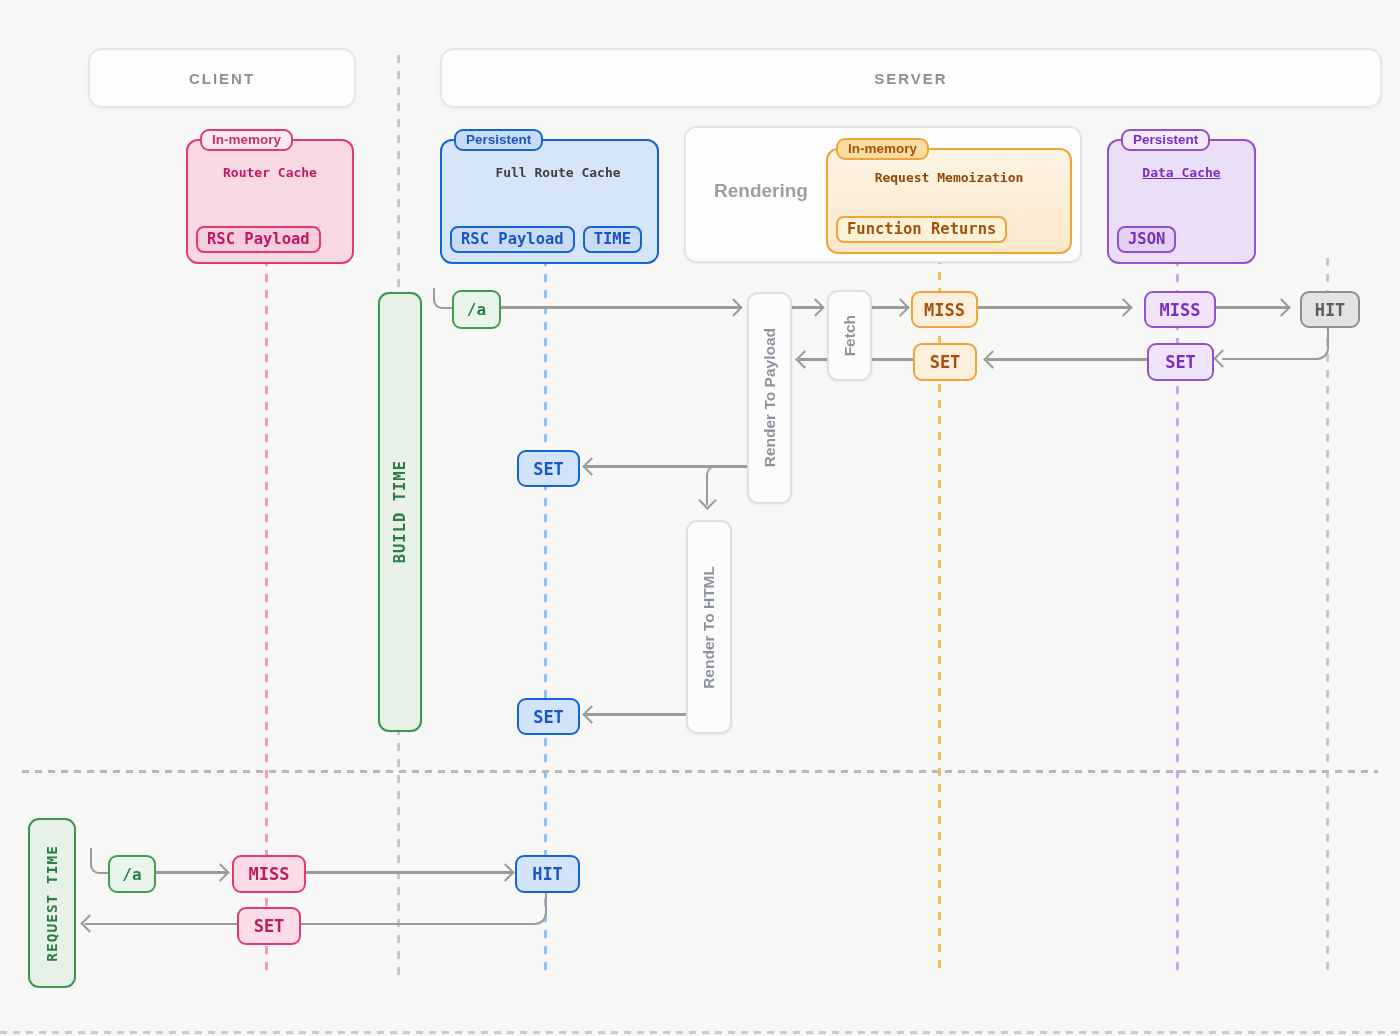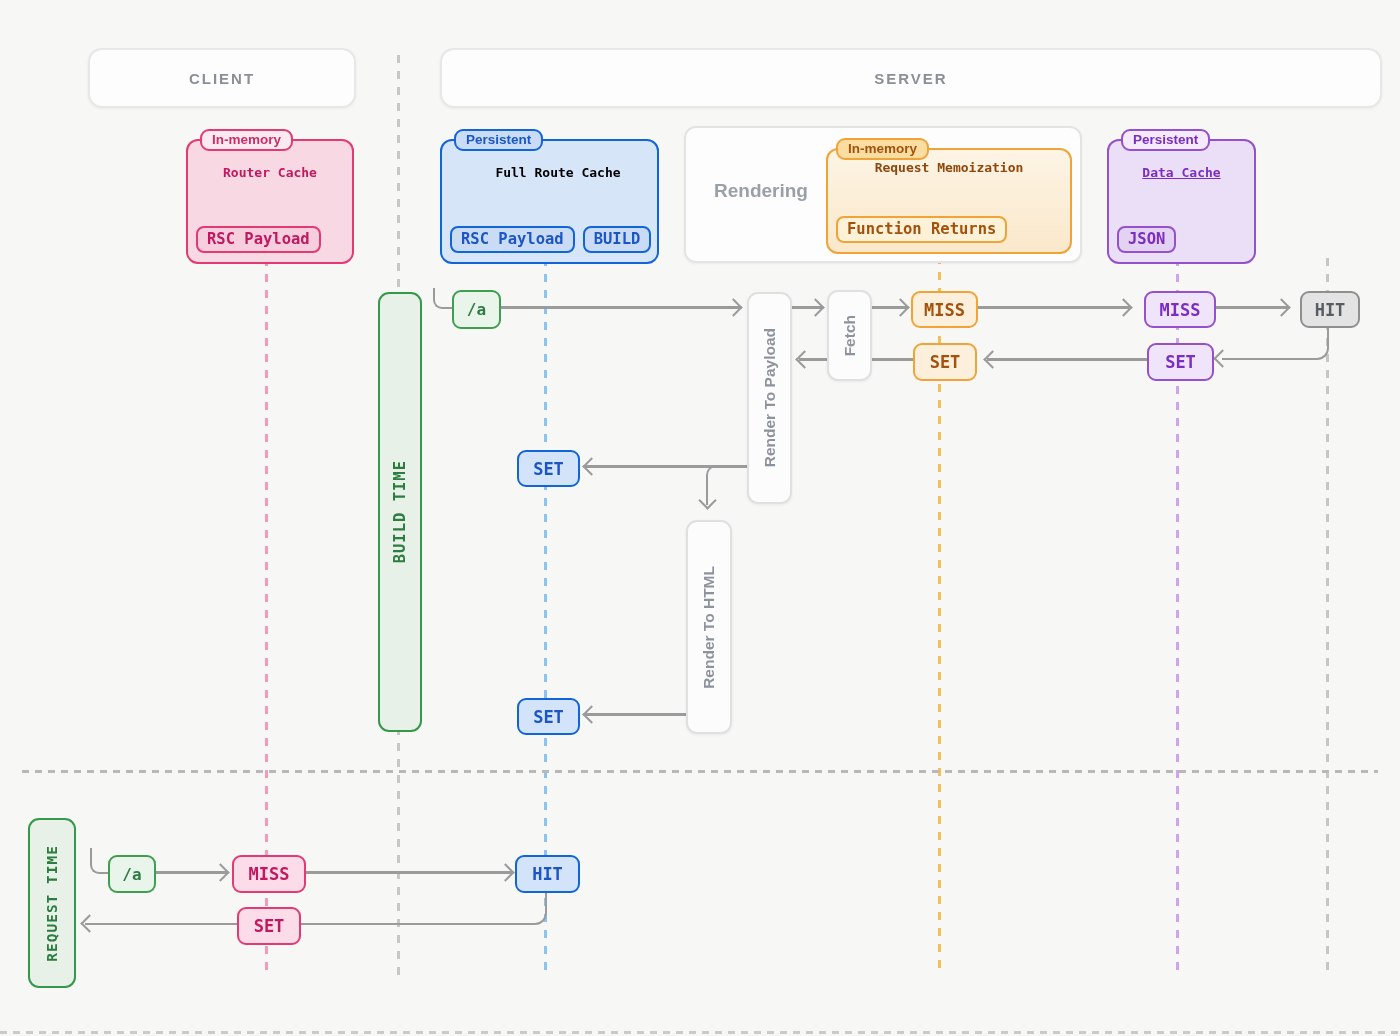--- a/index.html
+++ b/index.html
@@ -33,21 +33,21 @@
   .chips{position:absolute;left:8px;bottom:9px;display:flex;gap:8px;}
   .chip{border-radius:8px;padding:2px 9px 3px;font-weight:bold;font-size:15.5px;white-space:nowrap;}
 
   .pinkbox {background:#f8d8e3;border:2.5px solid #e23a71;}
   .pinkbox .badge{background:#fdeaf1;border:2px solid #e23a71;color:#c9306b;}
   .pinkbox .title{color:#c11860;}
   .pinkbox .chip{background:#f6cedd;border:2px solid #e23a71;color:#c11860;}
 
   .bluebox {background:#d6e5f8;border:2.5px solid #1265d8;}
   .bluebox .badge{background:#cadcf5;border:2px solid #1265d8;color:#1c56c5;}
-  .bluebox .title{color:#000000;padding-left:17px;}
+  .bluebox .title{color:#404040;padding-left:17px;}
   .bluebox .chip{background:#cadcf5;border:2px solid #1265d8;color:#1c56c5;}
 
   .orangebox {background:linear-gradient(#fdf4e4,#fae8cb);border:2.5px solid #f0a437;}
   .orangebox .badge{background:#fbdda2;border:2px solid #f0a437;color:#a3520d;}
   .orangebox .title{color:#8f470b;}
   .orangebox .chip{background:#fdf2d8;border:2px solid #f0a437;color:#a3520d;}
 
   .purplebox {background:#ebdef7;border:2.5px solid #9450cd;}
   .purplebox .badge{background:#f3eafb;border:2px solid #9450cd;color:#7b2ec0;}
   .purplebox .title{color:#7b2ec0;text-decoration:underline;}
@@ -115,30 +115,30 @@
     <div class="chips">
       <div class="chip mono">RSC Payload</div>
     </div>
   </div>
 
   <div class="cache bluebox" style="left:440px;top:139px;width:215px;height:121px;">
     <div class="badge">Persistent</div>
     <div class="title mono">Full Route Cache</div>
     <div class="chips">
       <div class="chip mono">RSC Payload</div>
-      <div class="chip mono">BUILD</div>
+      <div class="chip mono">TIME</div>
     </div>
   </div>
 
   <div class="panel" style="left:684px;top:126px;width:394px;height:133px;">
     <div class="panel-label">Rendering</div>
   </div>
   <div class="cache orangebox" style="left:826px;top:148px;width:242px;height:102px;">
     <div class="badge" style="left:8px;">In-memory</div>
-    <div class="title mono" style="margin-top:10px;">Request Memoization</div>
+    <div class="title mono" style="margin-top:20px;">Request Memoization</div>
     <div class="chips">
       <div class="chip mono">Function Returns</div>
     </div>
   </div>
 
   <div class="cache purplebox" style="left:1107px;top:139px;width:145px;height:121px;">
     <div class="badge">Persistent</div>
     <div class="title mono">Data Cache</div>
     <div class="chips">
       <div class="chip mono">JSON</div>

